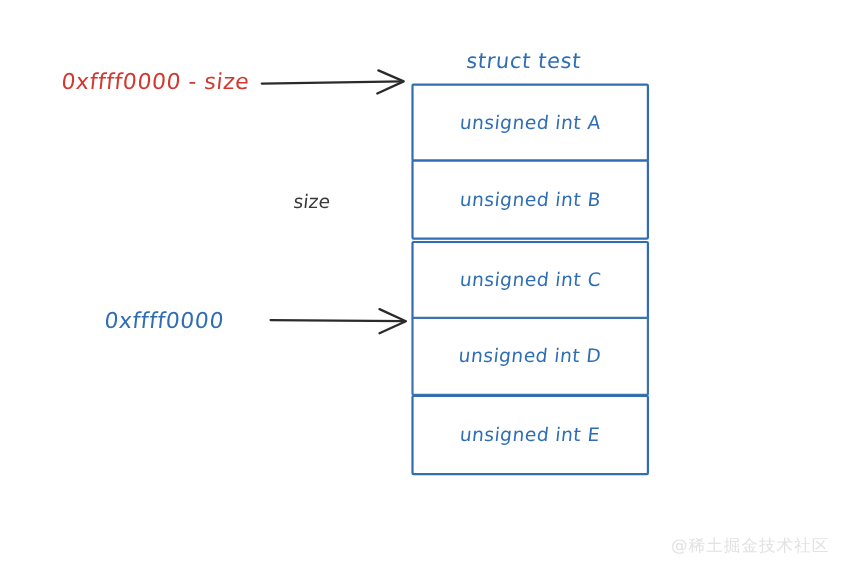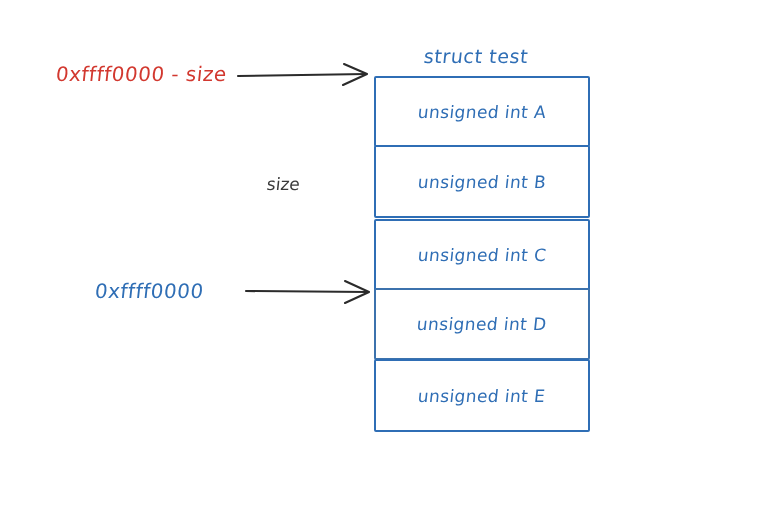--- a/index.html
+++ b/index.html
@@ -145,14 +145,15 @@
       <span class="row-label">unsigned int C</span>
     </div>
     <div class="row row-d">
       <span class="row-label">unsigned int D</span>
     </div>
     <div class="row row-e">
       <span class="row-label">unsigned int E</span>
     </div>
   </div>
 
+  <div class="watermark">@稀土掘金技术社区</div>
 
 </div>
 
 </body></html>

